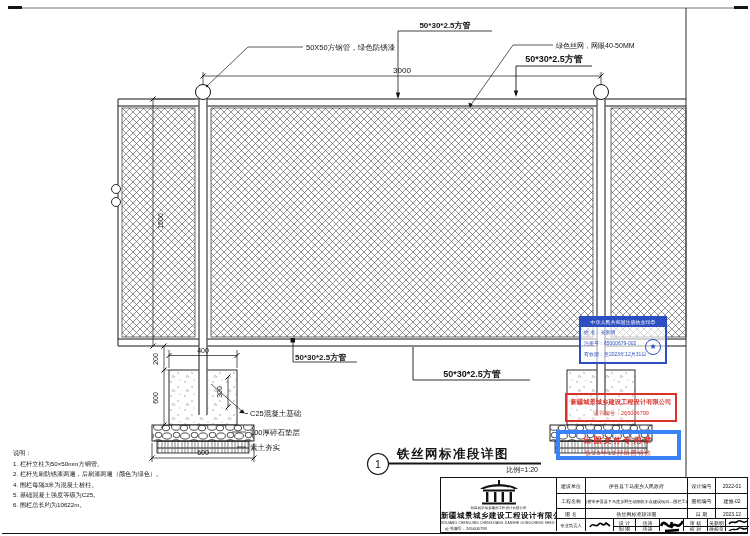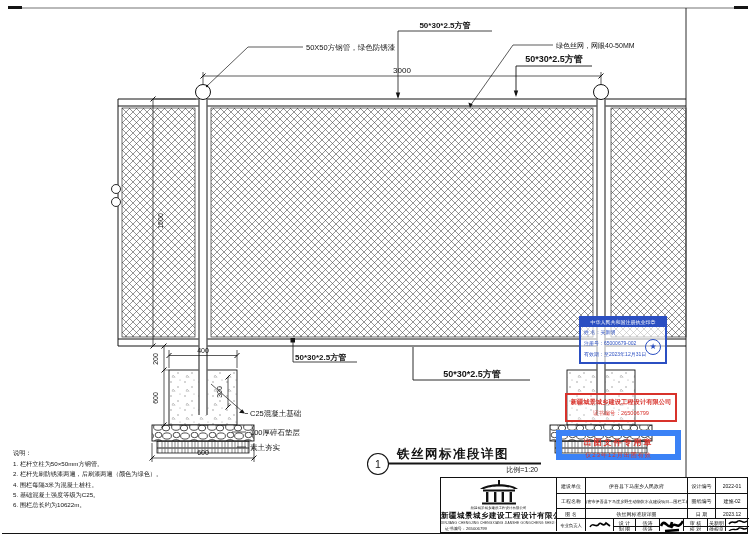--- a/index.html
+++ b/index.html
@@ -22,21 +22,21 @@
   #stamp-blue .hdr{background:#2b4fc2;color:#fff;font-size:5px;text-align:center;
                    line-height:9px;height:9px;white-space:nowrap;overflow:hidden;}
   #stamp-blue .row{font-size:5px;line-height:11px;padding-left:3px;white-space:nowrap;}
   #stamp-blue .emblem{position:absolute;right:4px;top:21px;width:16px;height:16px;
                       border:1.5px solid #2b4fc2;border-radius:50%;box-sizing:border-box;
                       text-align:center;line-height:13px;font-size:8px;color:#2b4fc2;}
   #stamp-red1{left:565px;top:393px;width:112px;height:29px;border:2px solid #d8322b;
               background:rgba(255,255,255,.25);color:#d8322b;text-align:center;}
   #stamp-red1 .l1{font-size:6.3px;font-weight:bold;line-height:13px;white-space:nowrap;}
   #stamp-red1 .l2{font-size:5.6px;line-height:10px;white-space:nowrap;}
-  #stamp-red2{left:556px;top:430px;width:125px;height:30px;border:6px solid #3b82f6;
+  #stamp-red2{left:556px;top:430px;width:125px;height:30px;border:4px solid #3b82f6;
               color:#d8322b;text-align:center;}
   #stamp-red2 .l1{font-size:8px;font-weight:bold;letter-spacing:2px;line-height:14px;white-space:nowrap;}
   #stamp-red2 .l2{font-size:6px;letter-spacing:1px;line-height:10px;white-space:nowrap;}
 
   
   #tblock{position:absolute;left:440px;top:477px;width:308px;height:56px;
           border-top:1.5px solid #111;border-left:1px solid #111;
           border-right:1.5px solid #111;border-bottom:1.5px solid #111;
           box-sizing:border-box;background:#fff;}
   .cell{position:absolute;box-sizing:border-box;overflow:hidden;

